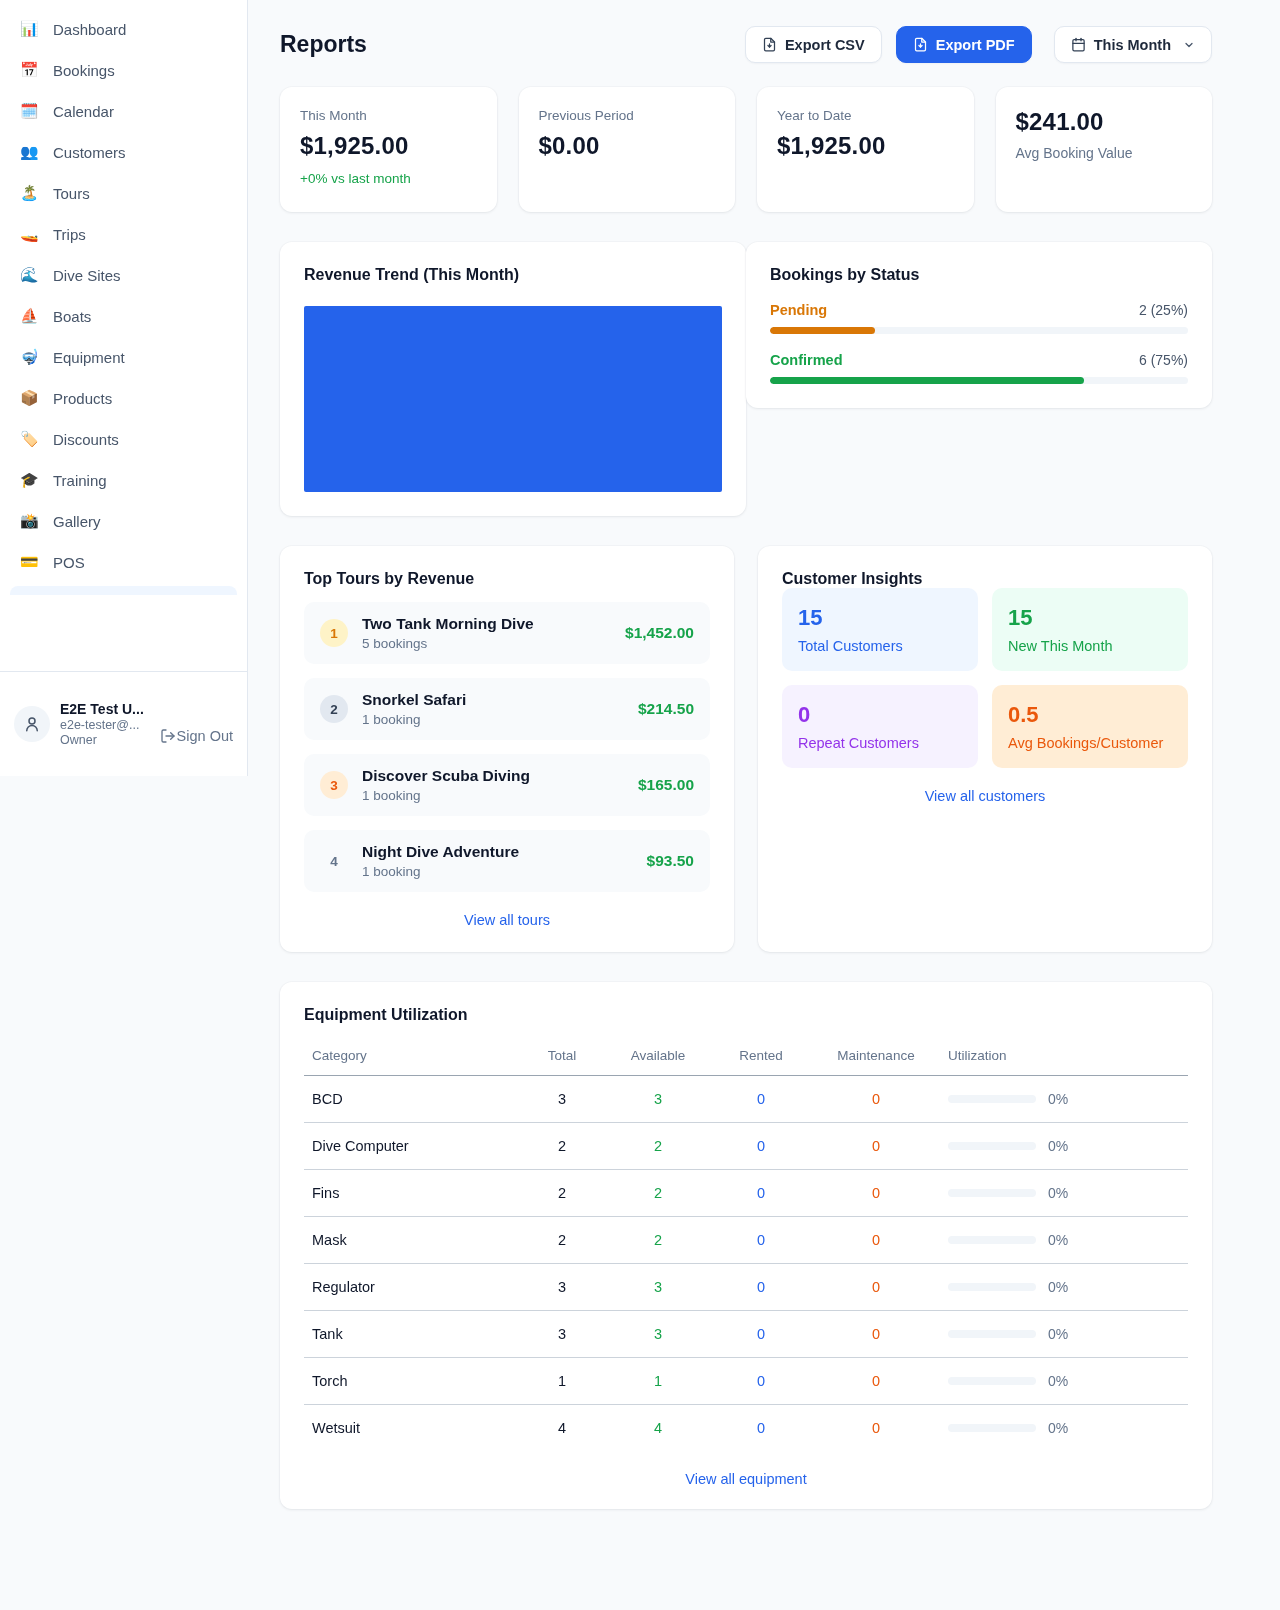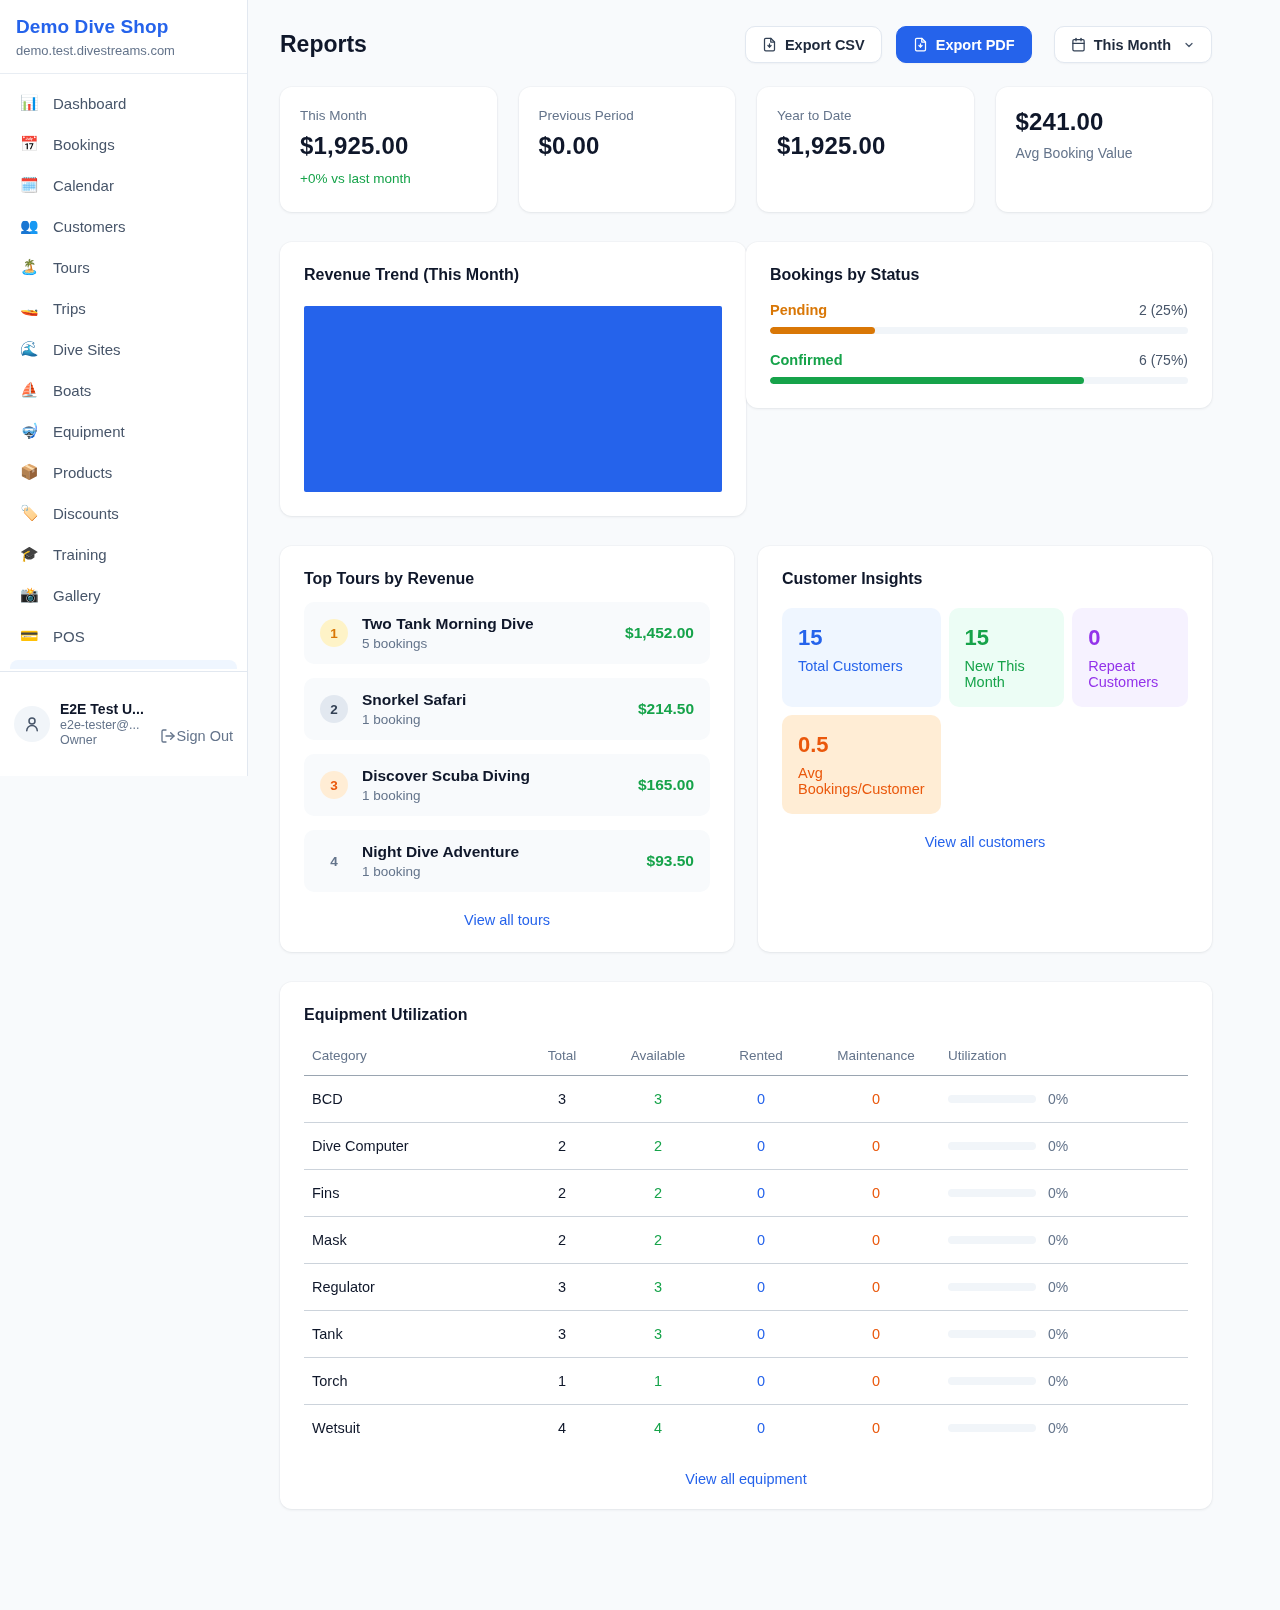--- a/index.html
+++ b/index.html
@@ -93,21 +93,21 @@
     width:28px; height:28px; border-radius:50%; flex:none;
     display:flex; align-items:center; justify-content:center;
     font-size:13.5px; font-weight:700;
   }
   .tour-info { min-width:0; flex:1; }
   .tour-name { font-size:15.5px; font-weight:600; color:#0f172a; }
   .tour-sub { font-size:13.5px; color:#64748b; margin-top:3px; }
   .tour-rev { font-size:15.5px; font-weight:700; color:#16a34a; flex:none; }
   .view-link { display:block; text-align:center; color:#2563eb; font-size:14.5px; margin-top:20px; cursor:pointer; text-decoration:none; }
 
-  .insights-grid { display:grid; grid-template-columns:1fr 1fr 1fr; gap:8px; margin-top:20px; }
+  .insights-grid { display:grid; grid-template-columns:1fr 1fr; gap:14px; }
   .insight-cell { border-radius:10px; padding:17px 16px; }
   .insight-value { font-size:22px; font-weight:800; }
   .insight-label { font-size:14.5px; margin-top:7px; }
 
   
   .equip-card { margin-top:30px; padding:24px 24px 22px; }
   table { width:100%; border-collapse:collapse; margin-top:12px; }
   th {
     text-align:center; font-size:13.5px; font-weight:500; color:#64748b;
     padding:12px 8px; border-bottom:1px solid #9aa5b1;
@@ -124,24 +124,20 @@
   .util-track { width:88px; height:8px; border-radius:4px; background:#f1f5f9; overflow:hidden; }
   .util-fill { height:100%; border-radius:4px; background:#2563eb; }
   .util-pct { color:#64748b; font-size:14px; }
   col.c-total { width:88px; } col.c-avail { width:104px; } col.c-rent { width:102px; }
   col.c-maint { width:128px; } col.c-util { width:248px; }
 </style>
 </head>
 <body>
 
 <aside class="sidebar">
-  <div class="sidebar-head">
-    <div class="shop-name">Demo Dive Shop</div>
-    <div class="shop-domain">demo.test.divestreams.com</div>
-  </div>
   <nav class="nav">
     <div class="nav-item">
       <span class="nav-icon">📊</span>
       <span>Dashboard</span>
     </div>
     <div class="nav-item">
       <span class="nav-icon">📅</span>
       <span>Bookings</span>
     </div>
     <div class="nav-item">

